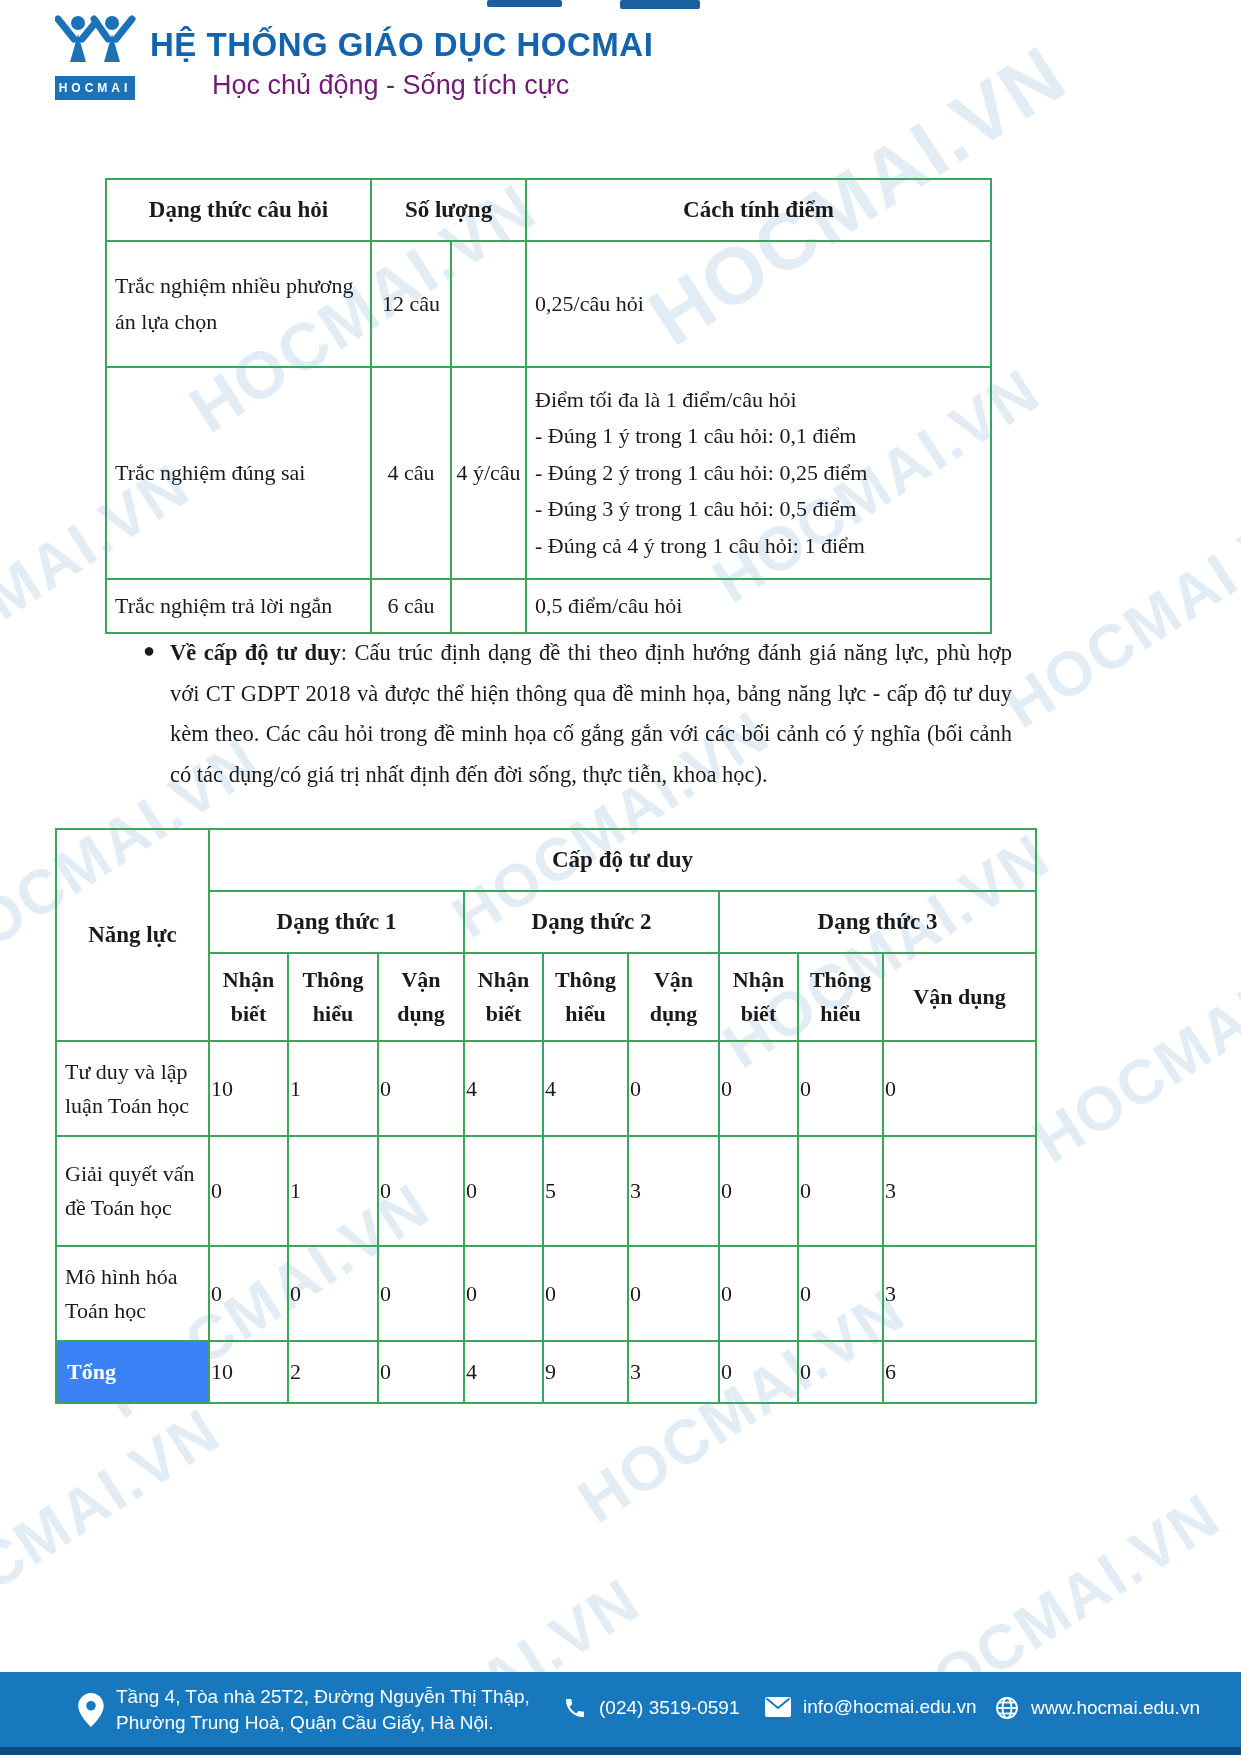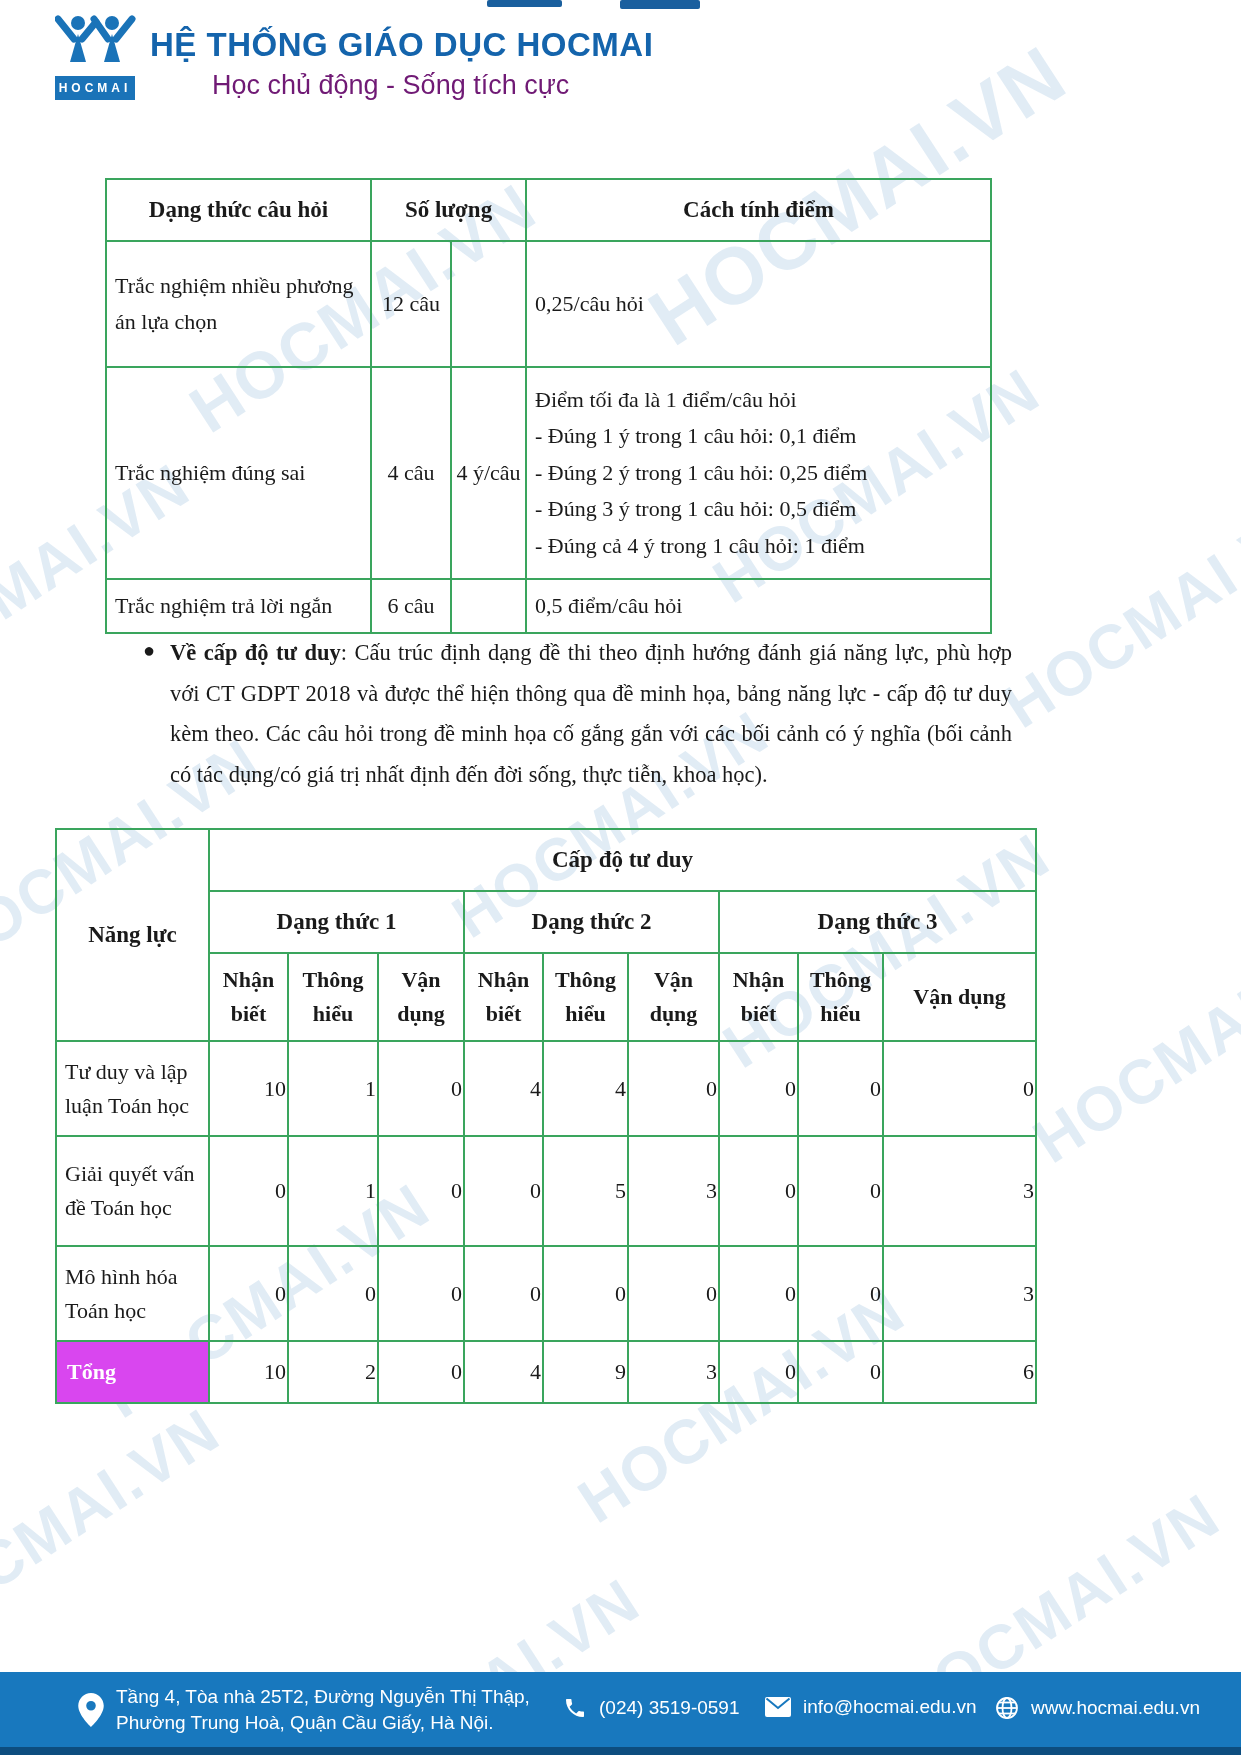--- a/index.html
+++ b/index.html
@@ -26,23 +26,23 @@
   
   table{border-collapse:collapse;table-layout:fixed;position:absolute;z-index:1;background:transparent;}
   td,th{border:2px solid #3aa55d;font-weight:normal;vertical-align:middle;overflow:hidden;}
   .thc{font-weight:bold;text-align:center;font-size:23px;}
   #table1{left:105px;top:178px;width:885px;font-size:22px;}
   #table2{left:55px;top:828px;width:980px;font-size:22px;}
   .fmt{text-align:left;padding:4px 8px;line-height:36px;}
   .qty{text-align:center;padding:2px 1px;}
   .scoring{text-align:left;padding:6px 8px;line-height:36.5px;}
   .lbl{text-align:left;padding:4px 8px;line-height:34px;}
-  .num{text-align:right;}
+  .num{text-align:left;}
   .subh{font-weight:bold;text-align:center;line-height:34px;font-size:22px;}
-  .total-lbl{background:#d946ef;color:#ffffff;font-weight:bold;text-align:left;padding:4px 10px;}
+  .total-lbl{background:#3b82f6;color:#ffffff;font-weight:bold;text-align:left;padding:4px 10px;}
 
   
   #bullet-dot{position:absolute;left:143px;top:639px;font-size:20px;z-index:1;}
   #bullet-par{position:absolute;left:170px;top:633px;width:842px;font-size:22.5px;
               line-height:40.5px;text-align:justify;z-index:1;}
   #bullet-par b{font-weight:bold;}
 
   
   #footer-bar{position:absolute;left:0;top:1672px;width:1241px;height:75px;background:#1878be;z-index:2;}
   #footer-strip{position:absolute;left:0;top:1747px;width:1241px;height:8px;background:#0d4d7f;z-index:2;}

